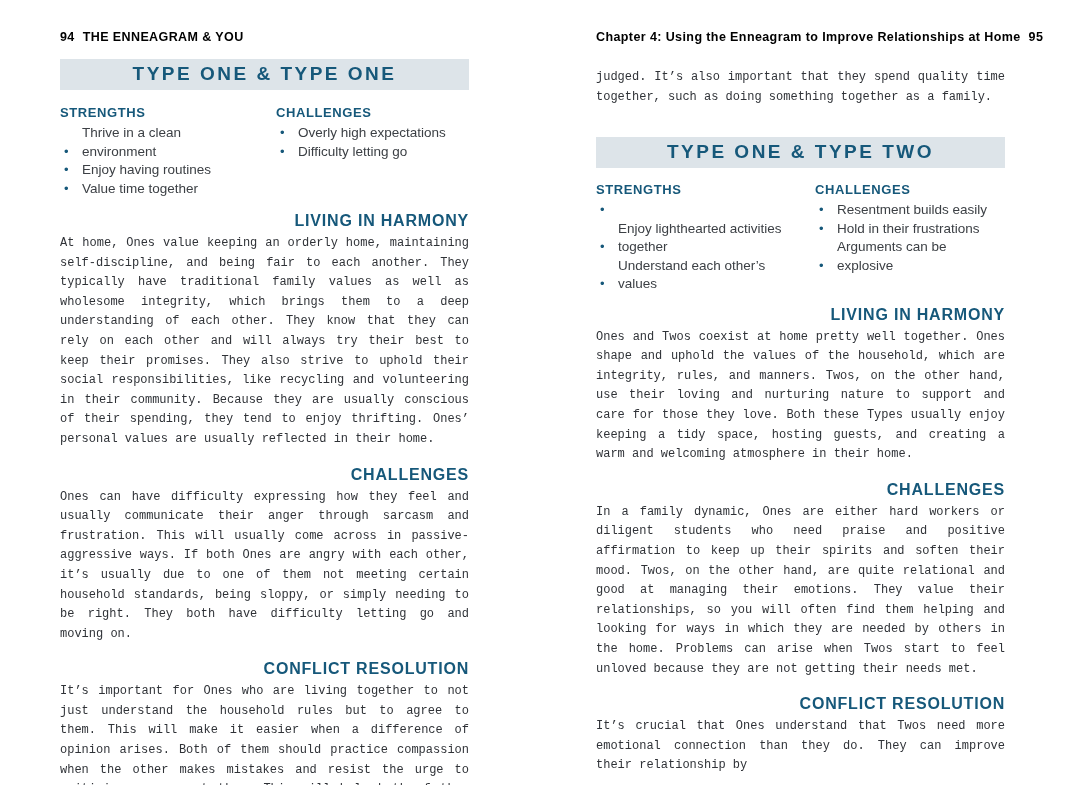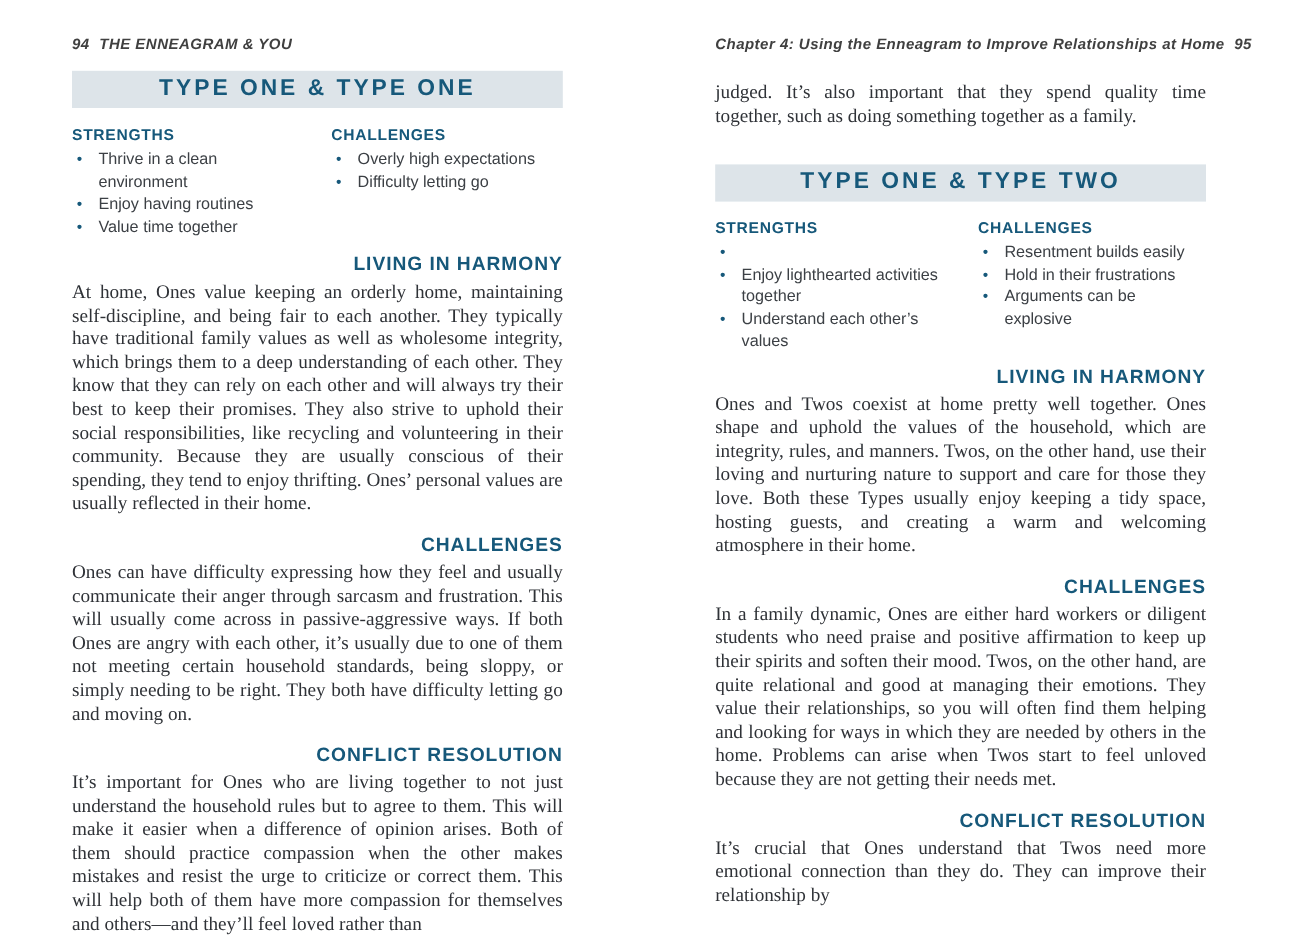--- a/index.html
+++ b/index.html
@@ -16,23 +16,22 @@
     width: 409px;
   }
   .page-left  { left: 60px; }
   .page-right { left: 596px; }
 
   .running-header {
     font-family: "Liberation Sans", sans-serif;
     font-weight: bold;
     font-size: 12.5px;
     letter-spacing: 0.4px;
-    color: #404040;
+    color: #000000;
     white-space: nowrap;
-    font-style: italic;
   }
   .running-header.right { text-align: right; }
   .running-header .pgnum { margin-right: 8px; }
   .running-header.right .pgnum { margin-right: 0; margin-left: 8px; }
 
   .title-box {
     background: #dde4e9;
     text-align: center;
     padding: 4px 0 5px 0;
     font-family: "Liberation Sans", sans-serif;
@@ -62,20 +61,21 @@
     margin-bottom: 4px;
   }
   ul.bullets { list-style: none; }
   ul.bullets li {
     display: flex;
     font-family: "Liberation Sans", sans-serif;
     font-size: 13.5px;
     line-height: 18.5px;
     color: #3c4045;
     padding-right: 10px;
+    align-items: flex-end;
   }
   ul.bullets .dot {
     flex: 0 0 22px;
     text-align: left;
     padding-left: 4px;
     color: #16587a;
   }
   ul.bullets .dot::before { content: "\2022"; font-size: 13px; }
   ul.bullets .li-text { flex: 1 1 auto; }
 
@@ -83,24 +83,25 @@
     font-family: "Liberation Sans", sans-serif;
     font-weight: bold;
     font-size: 16px;
     letter-spacing: 0.8px;
     color: #16587a;
     margin-top: 16px;
     margin-bottom: 4px;
     text-align: right;
   }
   p.body-text {
-    font-size: 16px;
+    font-size: 12px;
     line-height: 19.6px;
     text-align: justify;
     color: #2f3237;
+    font-family: Liberation Mono, monospace;
   }
   .page-right .continuation { margin-top: 24px; }
   .page-right .title-box { margin-top: 30px; }
   .page-left .lists { margin-top: 15px; }
   .page-right .lists { margin-top: 14px; }
   .page-left h3.first-heading { margin-top: 14px; }
   .page-right h3.first-heading { margin-top: 12px; }
 </style>
 </head>
 <body>

